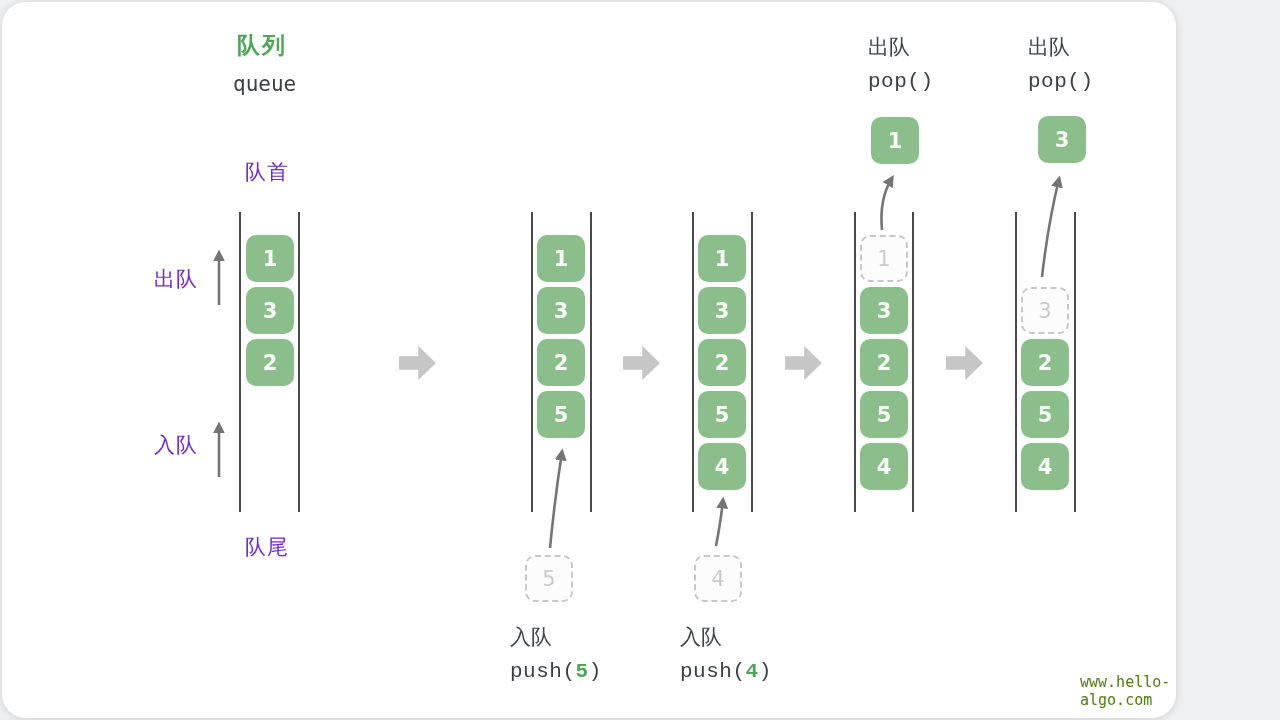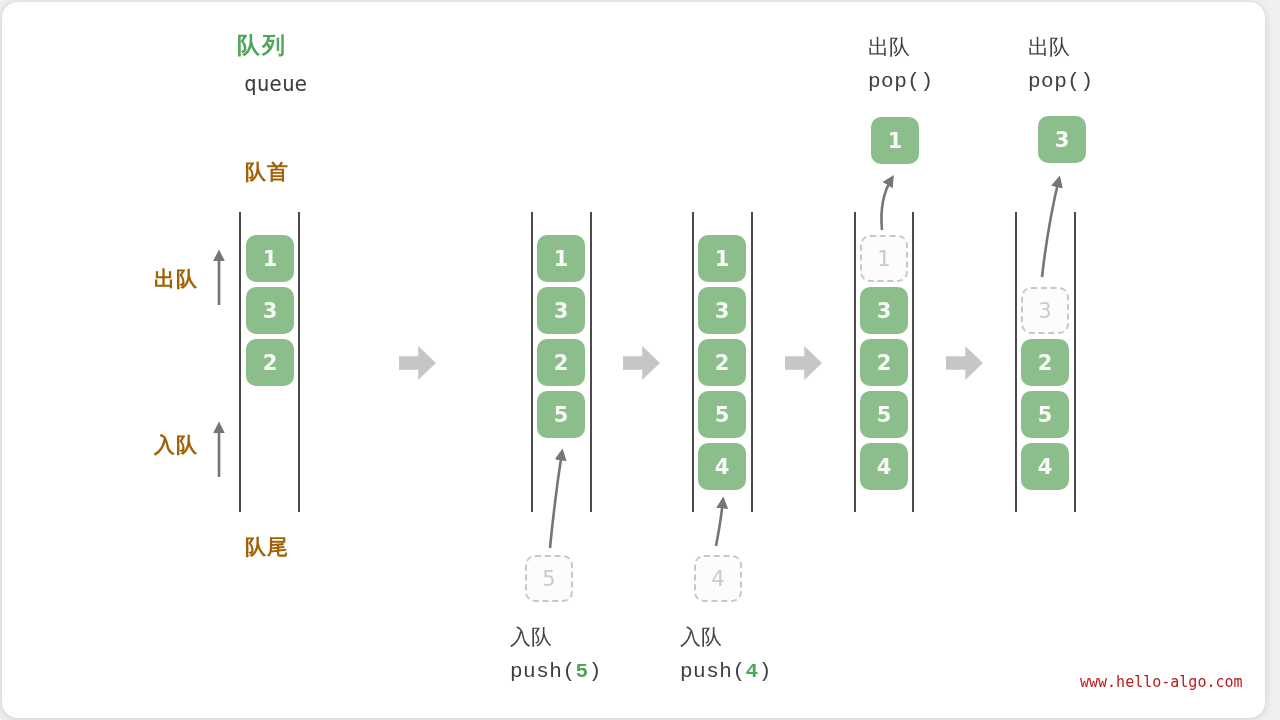--- a/index.html
+++ b/index.html
@@ -3,31 +3,31 @@
 <meta charset="utf-8">
 <style>
   html,body { margin:0; padding:0; }
   body {
     width:1280px; height:720px; position:relative;
     background:#eef0f1;
     font-family:"Liberation Sans", sans-serif;
     -webkit-font-smoothing:antialiased;
   }
   .card {
-    position:absolute; left:2px; top:2px; width:1263px; height:716px;
-    background:#ffffff; border-radius:16px;
+    position:absolute; left:2px; top:2px; width:1174px; height:716px;
+    background:#ffffff; border-radius:24px;
     box-shadow:0 1px 8px rgba(0,0,0,.14);
     overflow:hidden;
   }
   .abs { position:absolute; }
 
   .title-zh { font-size:23px; font-weight:700; color:#4FA558; letter-spacing:2px; }
   .mono { font-family:"DejaVu Sans Mono", monospace; }
   .title-en { font-size:21px; color:#3C4043; }
-  .zh-bold { font-weight:700; font-size:21px; color:#a16207; letter-spacing:1px; }
+  .zh-bold { font-weight:400; font-size:21px; color:#6d28d9; letter-spacing:1px; }
 
   .vline { width:1.5px; background:#4A4A4A; height:300px; top:210px; }
 
   .cell {
     width:48px; height:47px; border-radius:10px; background:#8CBE8C;
     color:#F7FAF6; font-weight:700; font-size:21px;
     display:flex; align-items:center; justify-content:center;
     font-family:"DejaVu Sans", sans-serif;
   }
   .ghost {
@@ -39,31 +39,31 @@
 
   .flow-arrow {
     width:37px; height:34px; background:#C6C6C6; top:344px;
     clip-path:polygon(0 30%, 52% 30%, 52% 0, 100% 50%, 52% 100%, 52% 70%, 0 70%);
   }
 
   .op { line-height:35px; font-size:21px; color:#3E4347; }
   .op .code { font-family:Liberation Mono, monospace; color:#3C4043; letter-spacing:0.5px; }
   .green-num { color:#4FA558; font-weight:700; }
 
-  .watermark { font-family:"DejaVu Sans Mono", monospace; font-size:15px; color:#b91c1c; }
+  .watermark { font-family:"DejaVu Sans Mono", monospace; font-size:15px; color:#4d7c0f; }
 
   svg.overlay { position:absolute; left:0; top:0; width:1280px; height:720px; pointer-events:none; }
 </style>
 </head>
 <body>
 
 <div class="card">
 
   <div class="abs title-zh" style="left:235px; top:28px;">队列</div>
-  <div class="abs mono title-en" style="left:242px; top:70px;">queue</div>
+  <div class="abs mono title-en" style="left:231px; top:70px;">queue</div>
 
   <div class="abs zh-bold" style="left:243px; top:156px;">队首</div>
   <div class="abs zh-bold" style="left:152px; top:263px;">出队</div>
   <div class="abs zh-bold" style="left:152px; top:429px;">入队</div>
   <div class="abs zh-bold" style="left:243px; top:531px;">队尾</div>
 
   <div class="abs vline" style="left:237px;"></div>
   <div class="abs vline" style="left:296px;"></div>
   <div class="abs vline" style="left:529px;"></div>
   <div class="abs vline" style="left:588px;"></div>

